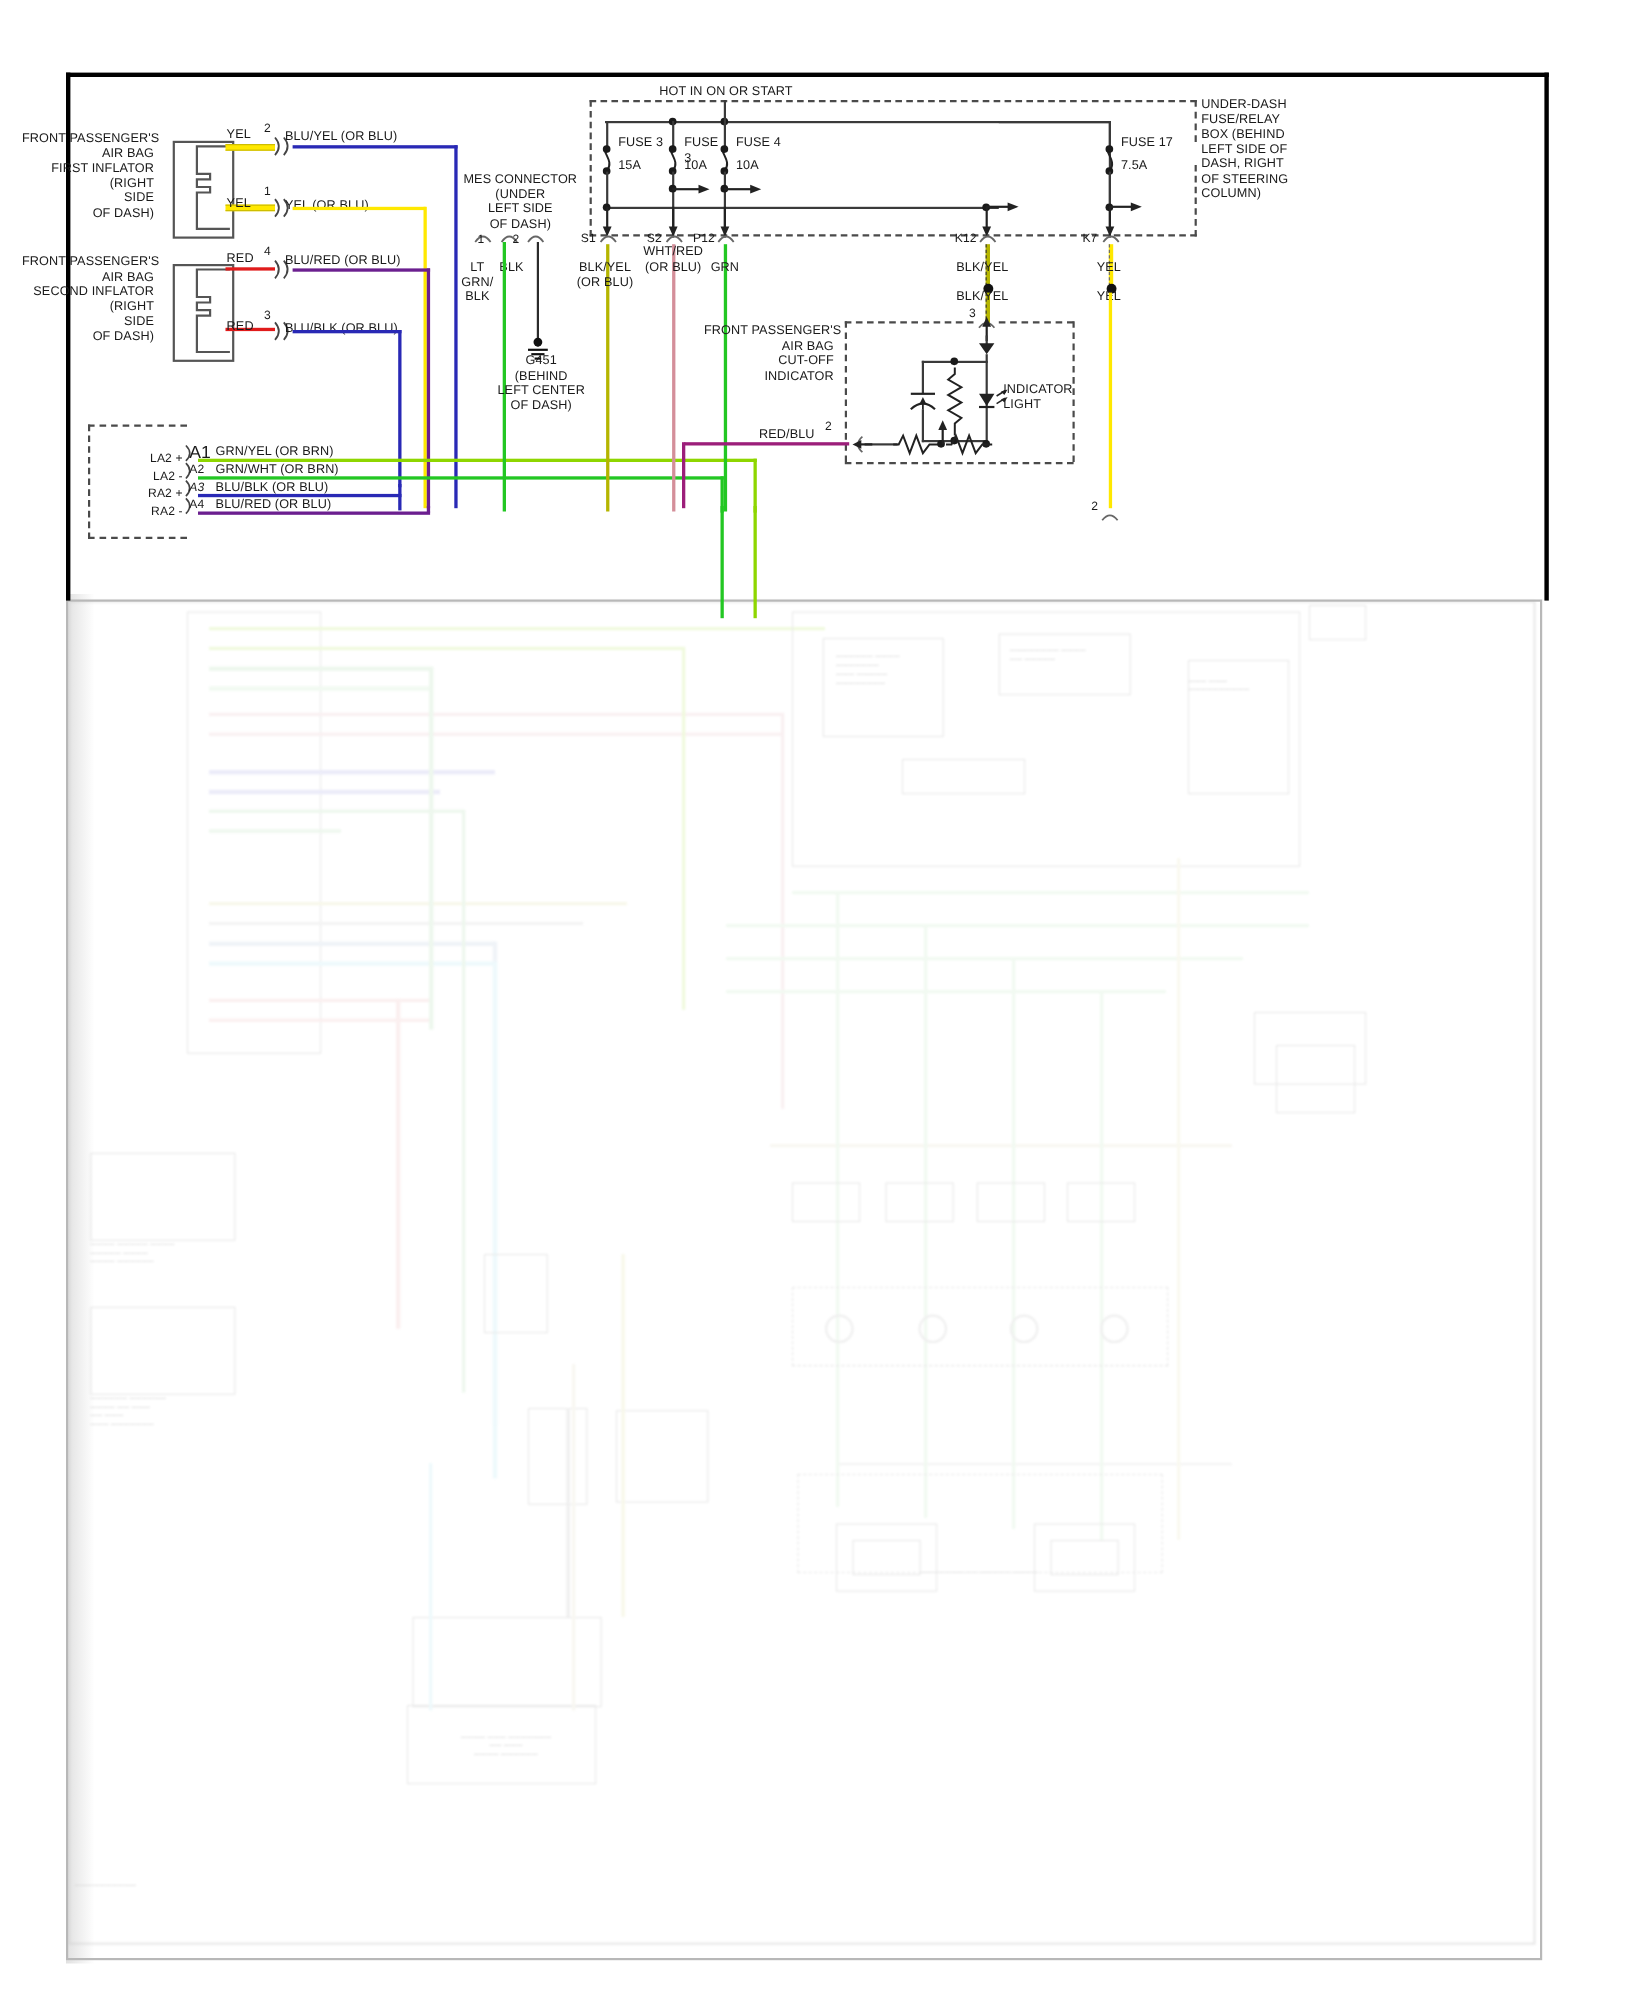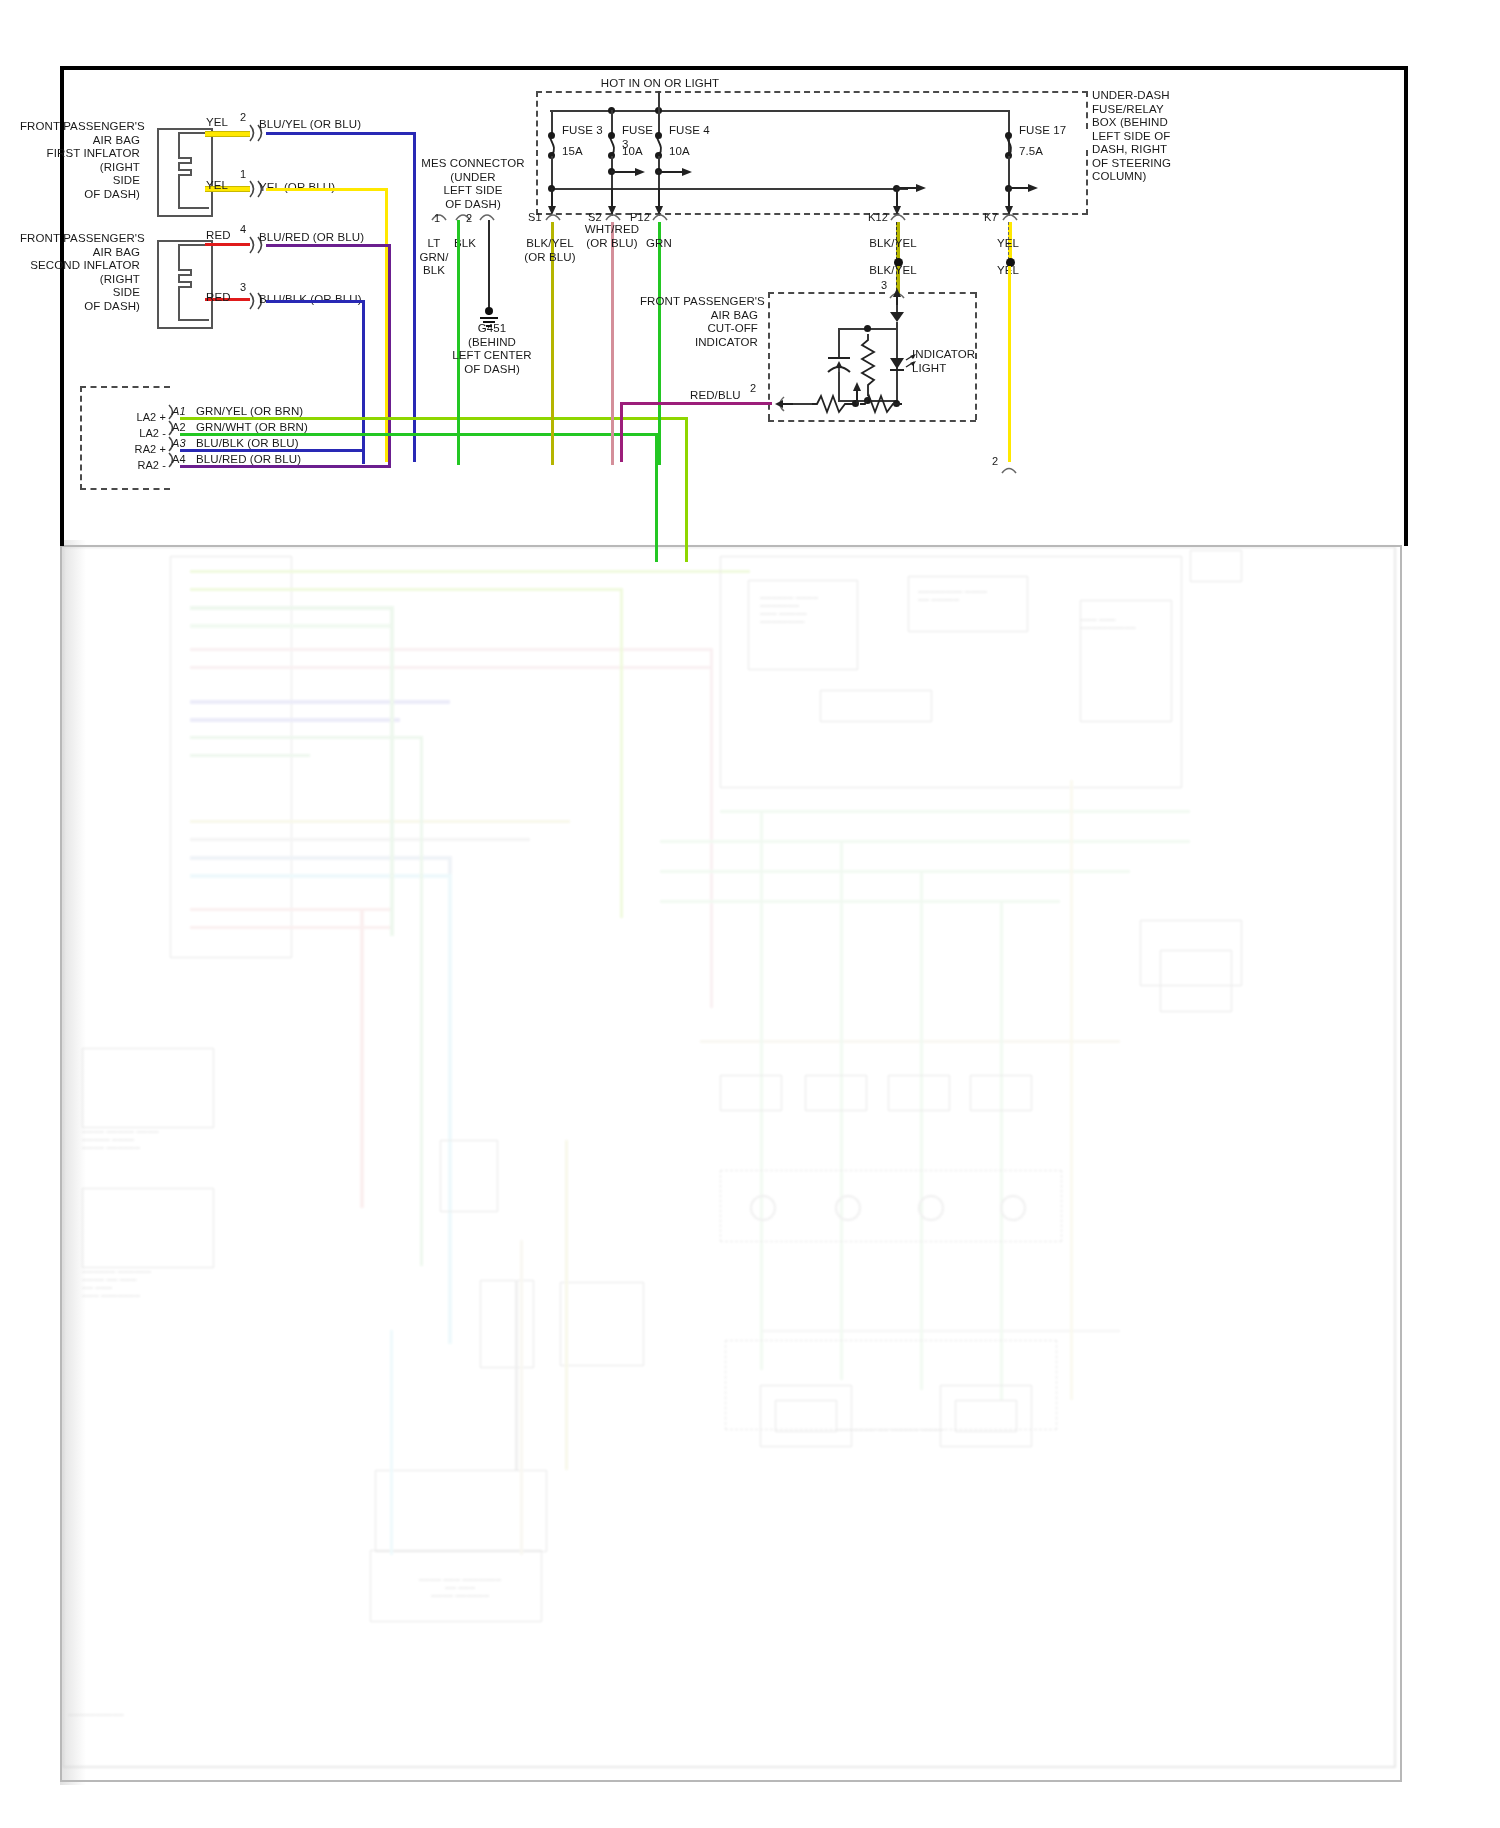--- a/index.html
+++ b/index.html
@@ -223,21 +223,21 @@
     <div class="lbl r" style="left:100px;top:443px;width:66px;font-size:11px;">RA2 +</div>
     <div class="lbl r" style="left:100px;top:459px;width:66px;font-size:11px;">RA2 -</div>
 
     <svg style="position:absolute;left:166px;top:403px;" width="14" height="76">
       <path d="M3,2 Q10,9 3,16" fill="none" stroke="#444" stroke-width="1.5"></path>
       <path d="M3,18 Q10,25 3,32" fill="none" stroke="#444" stroke-width="1.5"></path>
       <path d="M3,34 Q10,41 3,48" fill="none" stroke="#444" stroke-width="1.5"></path>
       <path d="M3,50 Q10,57 3,64" fill="none" stroke="#444" stroke-width="1.5"></path>
     </svg>
 
-    <div class="lbl" style="left:172px;top:405px;font-size:11px;font-style:italic;">A1</div>
+    <div class="lbl" style="left:172px;top:405px;font-size:16px;">A1</div>
     <div class="lbl" style="left:172px;top:421px;font-size:11px;">A2</div>
     <div class="lbl" style="left:172px;top:437px;font-size:11px;font-style:italic;">A3</div>
     <div class="lbl" style="left:172px;top:453px;font-size:11px;">A4</div>
 
     <div class="lbl" style="left:196px;top:405px;">GRN/YEL (OR BRN)</div>
     <div class="lbl" style="left:196px;top:421px;">GRN/WHT (OR BRN)</div>
     <div class="lbl" style="left:196px;top:437px;">BLU/BLK (OR BLU)</div>
     <div class="lbl" style="left:196px;top:453px;">BLU/RED (OR BLU)</div>
 
     <div class="wire w3" style="left:180px;top:417px;width:508px;background:#8ed600;"></div>
@@ -274,21 +274,21 @@
       <circle cx="14" cy="5" r="4" fill="#111"></circle>
       <line x1="5" y1="12" x2="23" y2="12" stroke="#111" stroke-width="2"></line>
       <line x1="8" y1="16" x2="20" y2="16" stroke="#111" stroke-width="2"></line>
       <line x1="11" y1="20" x2="17" y2="20" stroke="#111" stroke-width="2"></line>
     </svg>
     <div class="lbl c" style="left:432px;top:322px;width:120px;">G451
 (BEHIND
 LEFT CENTER
 OF DASH)</div>
 
-    <div class="lbl c" style="left:560px;top:77px;width:200px;font-size:11.5px;">HOT IN ON OR LIGHT</div>
+    <div class="lbl c" style="left:560px;top:77px;width:200px;font-size:11.5px;">HOT IN ON OR START</div>
 
     <div class="dashH" style="left:536px;top:91px;width:552px;"></div>
     <div class="dashV" style="left:536px;top:91px;height:124px;"></div>
     <div class="dashH" style="left:536px;top:213px;width:552px;"></div>
     <div class="dashV" style="left:1086px;top:91px;height:38px;"></div>
     <div class="dashV" style="left:1086px;top:150px;height:65px;"></div>
 
     <div class="lbl" style="left:1092px;top:89px;width:110px;">UNDER-DASH
 FUSE/RELAY
 BOX (BEHIND

